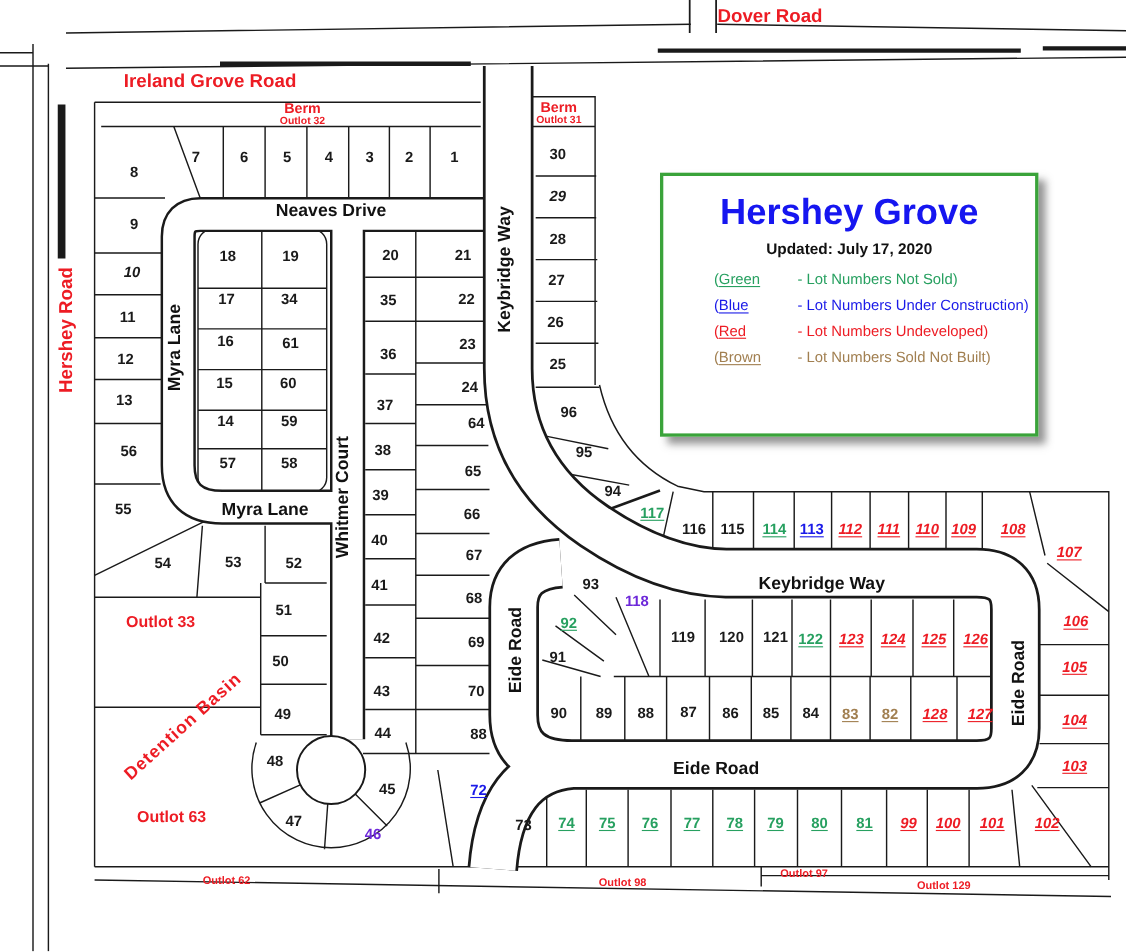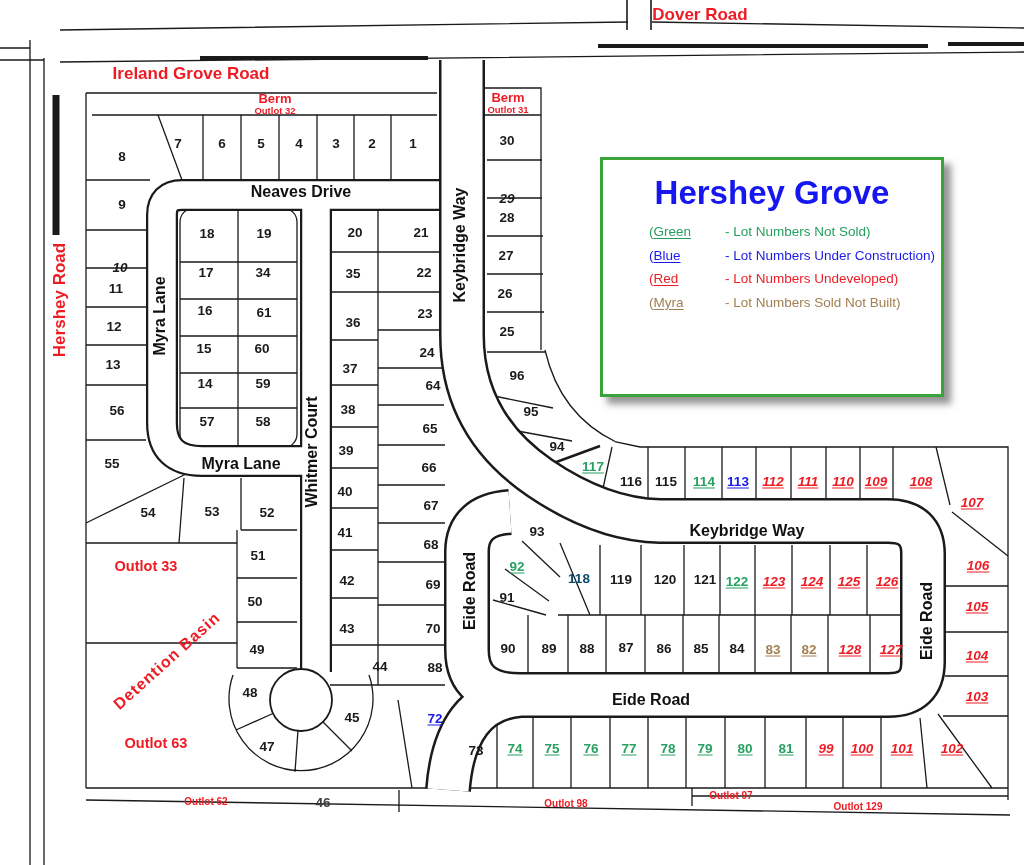--- a/index.html
+++ b/index.html
@@ -11,21 +11,21 @@
   .road{color:#ed1c24;font-size:17px;}
   .berm{color:#ed1c24;font-size:13px;}
   .bermsub{color:#ed1c24;font-size:9.5px;}
   .street{color:#111;font-size:16px;}
   .outlot{color:#ed1c24;font-size:14.5px;}
   .outlot2{color:#ed1c24;font-size:10px;}
   .outlot3{color:#ed1c24;font-size:10px;}
   .basin{color:#ed1c24;font-size:16px;letter-spacing:1px;}
   .lot{position:absolute;font-weight:bold;font-size:13.5px;transform:translate(-50%,-50%);
        white-space:nowrap;text-underline-offset:2px;}
-  .s-ki{font-style:italic;margin-top:20px;}
+  .s-ki{font-style:italic;}
   .s-g,.s-b,.s-w,.s-r{text-decoration:underline;}
   .s-r{font-style:italic;}
   
   #legend{position:absolute;left:600px;top:157px;width:338px;height:234px;background:#fff;
           border:3px solid #3aa33a;box-shadow:7px 7px 7px rgba(60,60,60,.55);}
   #legend .ttl{margin-top:14px;text-align:center;font-size:33px;font-weight:bold;color:#1616f0;}
   #legend .upd{margin-top:6px;text-align:center;font-size:14px;font-weight:bold;color:#111;}
   #legend .rows{margin:12px 0 0 46px;font-size:13.5px;}
   #legend .leg-row{display:flex;margin-bottom:8.5px;}
   #legend .leg-row .w{width:76px;}
@@ -175,23 +175,23 @@
       <div class="lot s-k" style="left: 263px; top: 272px; color: rgb(26, 26, 26);">34</div>
       <div class="lot s-k" style="left: 353px; top: 273px; color: rgb(26, 26, 26);">35</div>
       <div class="lot s-k" style="left: 353px; top: 322px; color: rgb(26, 26, 26);">36</div>
       <div class="lot s-k" style="left: 350px; top: 368px; color: rgb(26, 26, 26);">37</div>
       <div class="lot s-k" style="left: 348px; top: 409px; color: rgb(26, 26, 26);">38</div>
       <div class="lot s-k" style="left: 346px; top: 450px; color: rgb(26, 26, 26);">39</div>
       <div class="lot s-k" style="left: 345px; top: 491px; color: rgb(26, 26, 26);">40</div>
       <div class="lot s-k" style="left: 345px; top: 532px; color: rgb(26, 26, 26);">41</div>
       <div class="lot s-k" style="left: 347px; top: 580px; color: rgb(26, 26, 26);">42</div>
       <div class="lot s-k" style="left: 347px; top: 628px; color: rgb(26, 26, 26);">43</div>
-      <div class="lot s-k" style="left: 348px; top: 666px; color: rgb(26, 26, 26); margin-left: 32px;">44</div>
+      <div class="lot s-k" style="left: 348px; top: 666px; color: rgb(26, 26, 26);">44</div>
       <div class="lot s-k" style="left: 352px; top: 717px; color: rgb(26, 26, 26);">45</div>
-      <div class="lot s-k" style="left: 323px; top: 758px; color: #404040; margin-top: 44px;">46</div>
+      <div class="lot s-k" style="left: 339px; top: 758px; color: #6d28d9;">46</div>
       <div class="lot s-k" style="left: 267px; top: 746px; color: rgb(26, 26, 26);">47</div>
       <div class="lot s-k" style="left: 250px; top: 692px; color: rgb(26, 26, 26);">48</div>
       <div class="lot s-k" style="left: 257px; top: 649px; color: rgb(26, 26, 26);">49</div>
       <div class="lot s-k" style="left: 255px; top: 601px; color: rgb(26, 26, 26);">50</div>
       <div class="lot s-k" style="left: 258px; top: 555px; color: rgb(26, 26, 26);">51</div>
       <div class="lot s-k" style="left: 267px; top: 512px; color: rgb(26, 26, 26);">52</div>
       <div class="lot s-k" style="left: 212px; top: 511px; color: rgb(26, 26, 26);">53</div>
       <div class="lot s-k" style="left: 148px; top: 512px; color: rgb(26, 26, 26);">54</div>
       <div class="lot s-k" style="left: 112px; top: 463px; color: rgb(26, 26, 26);">55</div>
       <div class="lot s-k" style="left: 117px; top: 410px; color: rgb(26, 26, 26);">56</div>
@@ -245,47 +245,48 @@
       <div class="lot s-r" style="left: 921px; top: 481px; color: rgb(237, 28, 36);">108</div>
       <div class="lot s-r" style="left: 876px; top: 481px; color: rgb(237, 28, 36);">109</div>
       <div class="lot s-r" style="left: 843px; top: 481px; color: rgb(237, 28, 36);">110</div>
       <div class="lot s-r" style="left: 808px; top: 481px; color: rgb(237, 28, 36);">111</div>
       <div class="lot s-r" style="left: 773px; top: 481px; color: rgb(237, 28, 36);">112</div>
       <div class="lot s-b" style="left: 738px; top: 481px; color: rgb(26, 26, 232);">113</div>
       <div class="lot s-g" style="left: 704px; top: 481px; color: rgb(39, 160, 96);">114</div>
       <div class="lot s-k" style="left: 666px; top: 481px; color: rgb(26, 26, 26);">115</div>
       <div class="lot s-k" style="left: 631px; top: 481px; color: rgb(26, 26, 26);">116</div>
       <div class="lot s-g" style="left: 593px; top: 466px; color: rgb(39, 160, 96);">117</div>
-      <div class="lot s-k" style="left: 579px; top: 578px; color: #0c4a6e;">118</div>
+      <div class="lot s-k" style="left: 579px; top: 546px; color: #6d28d9;">118</div>
       <div class="lot s-k" style="left: 621px; top: 579px; color: rgb(26, 26, 26);">119</div>
       <div class="lot s-k" style="left: 665px; top: 579px; color: rgb(26, 26, 26);">120</div>
       <div class="lot s-k" style="left: 705px; top: 579px; color: rgb(26, 26, 26);">121</div>
       <div class="lot s-g" style="left: 737px; top: 581px; color: rgb(39, 160, 96);">122</div>
       <div class="lot s-r" style="left: 774px; top: 581px; color: rgb(237, 28, 36);">123</div>
       <div class="lot s-r" style="left: 812px; top: 581px; color: rgb(237, 28, 36);">124</div>
       <div class="lot s-r" style="left: 849px; top: 581px; color: rgb(237, 28, 36);">125</div>
       <div class="lot s-r" style="left: 887px; top: 581px; color: rgb(237, 28, 36);">126</div>
       <div class="lot s-r" style="left: 891px; top: 649px; color: rgb(237, 28, 36);">127</div>
       <div class="lot s-r" style="left: 850px; top: 649px; color: rgb(237, 28, 36);">128</div>
     </div>
 
   <div id="legend">
     <div class="ttl">Hershey Grove</div>
+    <div class="upd">Updated: July 17, 2020</div>
     <div class="rows" id="legend-rows">
         <div class="leg-row" style="color: rgb(39, 160, 96);">
           <span class="w"><span>(</span><span class="u">Green</span></span>
           <span>- Lot Numbers Not Sold)</span>
         </div>
         <div class="leg-row" style="color: rgb(26, 26, 232);">
           <span class="w"><span>(</span><span class="u">Blue</span></span>
           <span>- Lot Numbers Under Construction)</span>
         </div>
         <div class="leg-row" style="color: rgb(237, 28, 36);">
           <span class="w"><span>(</span><span class="u">Red</span></span>
           <span>- Lot Numbers Undeveloped)</span>
         </div>
         <div class="leg-row" style="color: rgb(161, 127, 80);">
-          <span class="w"><span>(</span><span class="u">Myra</span></span>
+          <span class="w"><span>(</span><span class="u">Brown</span></span>
           <span>- Lot Numbers Sold Not Built)</span>
         </div>
       </div>
   </div>
 </div>
 
 </body></html>

